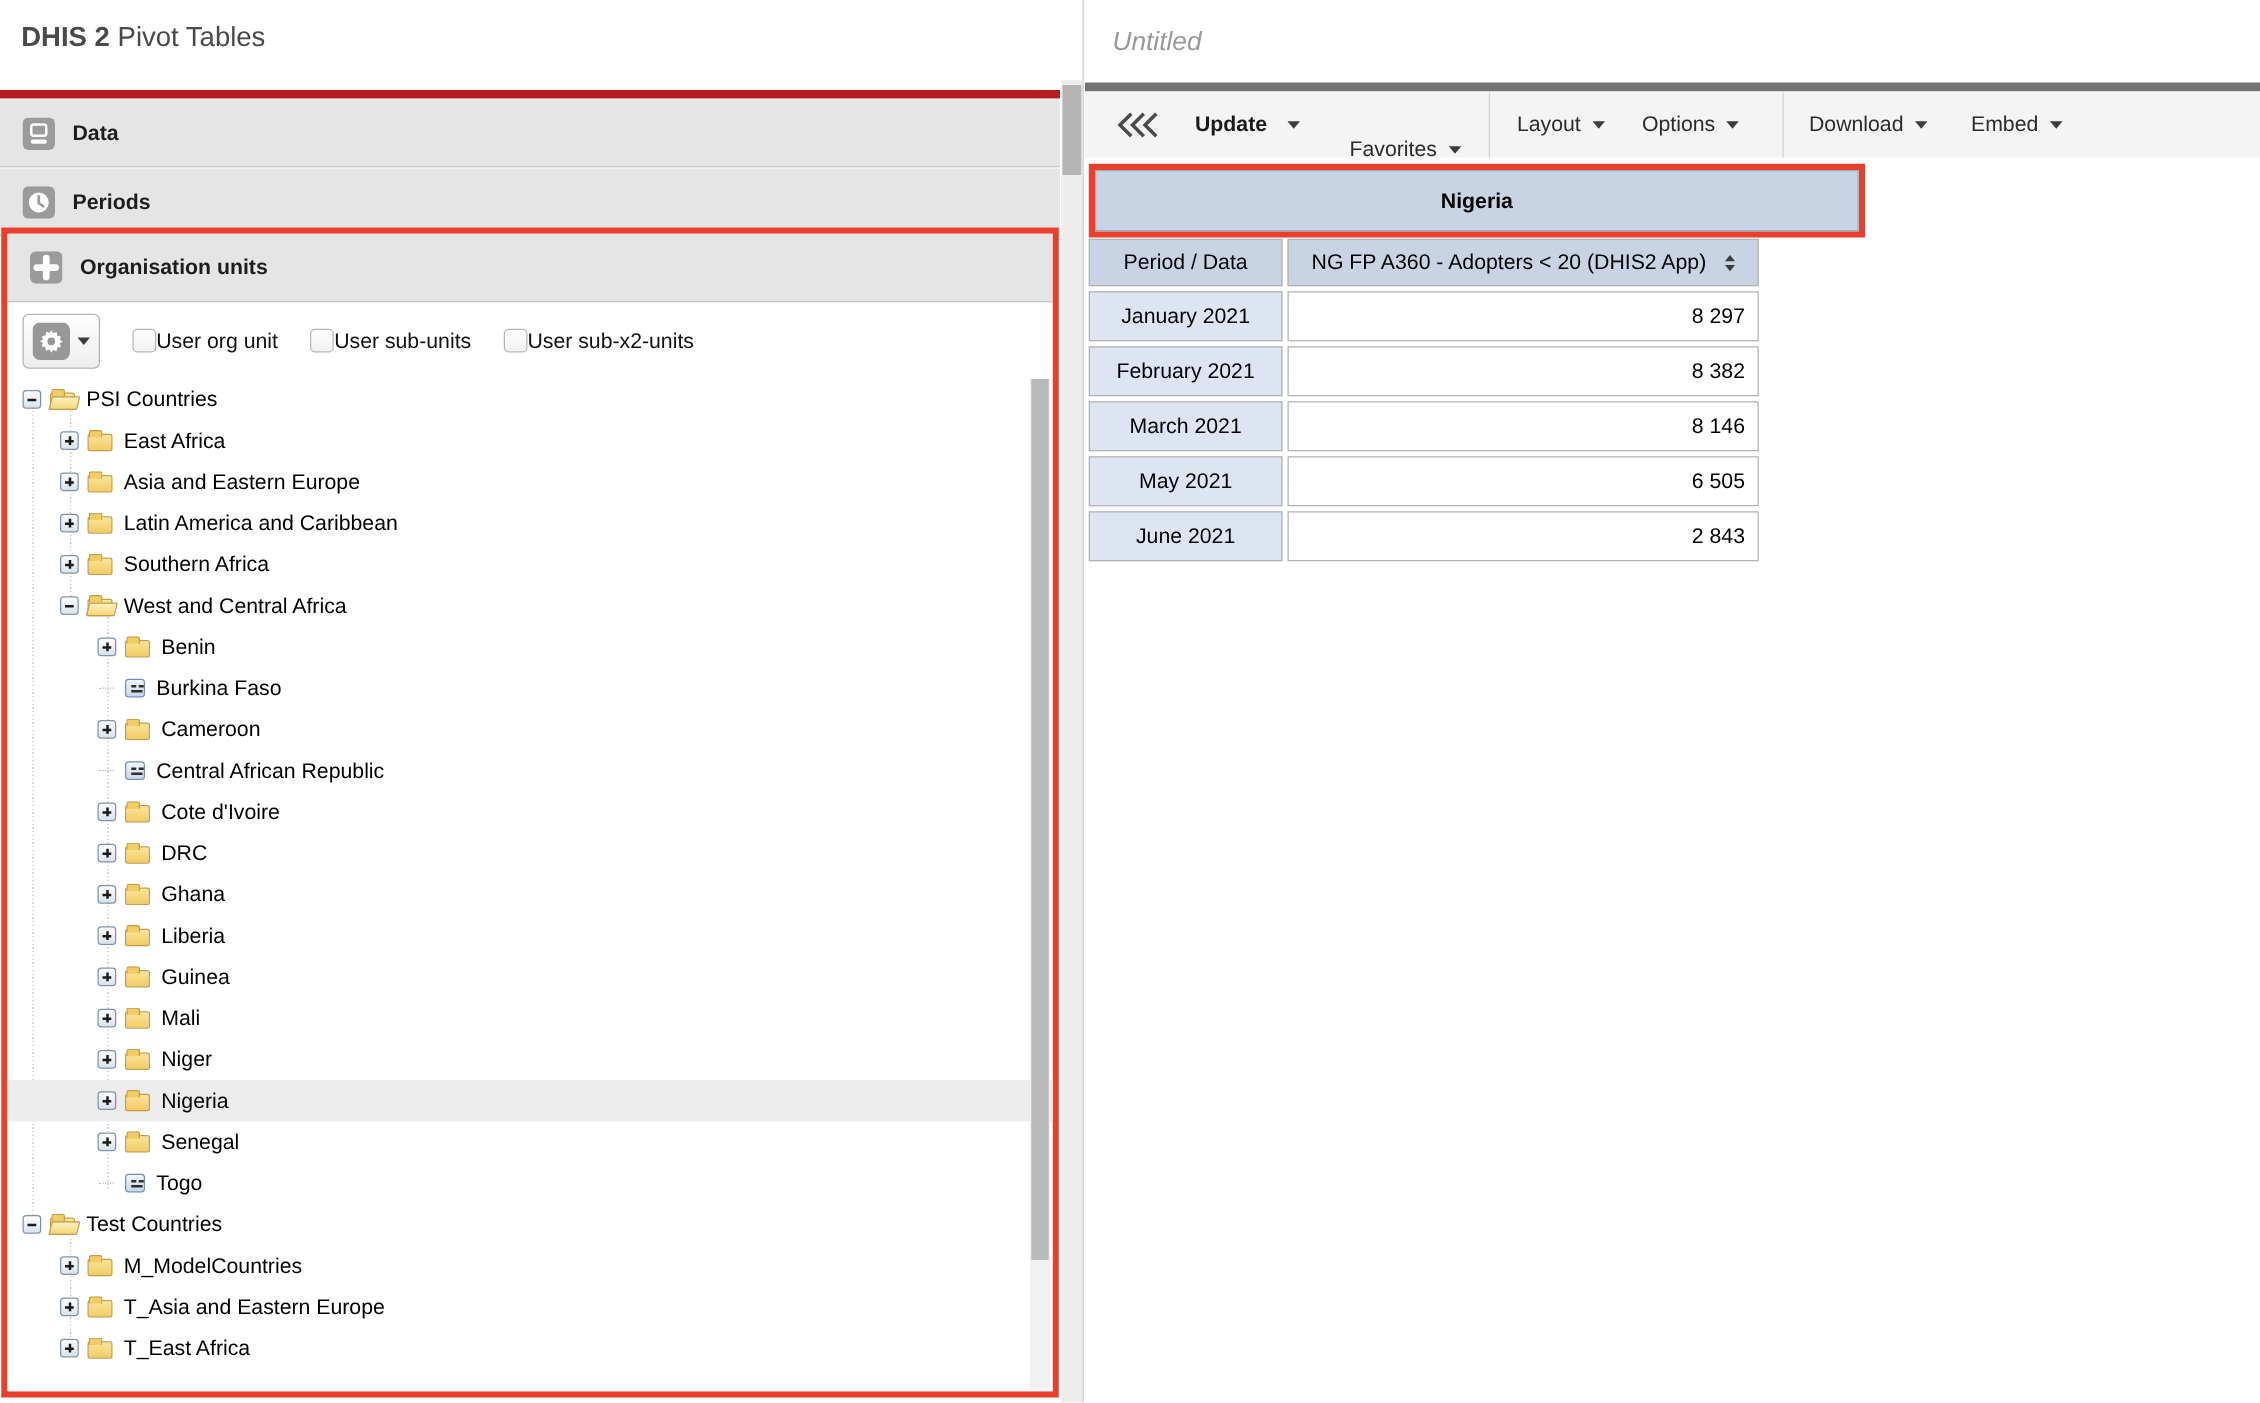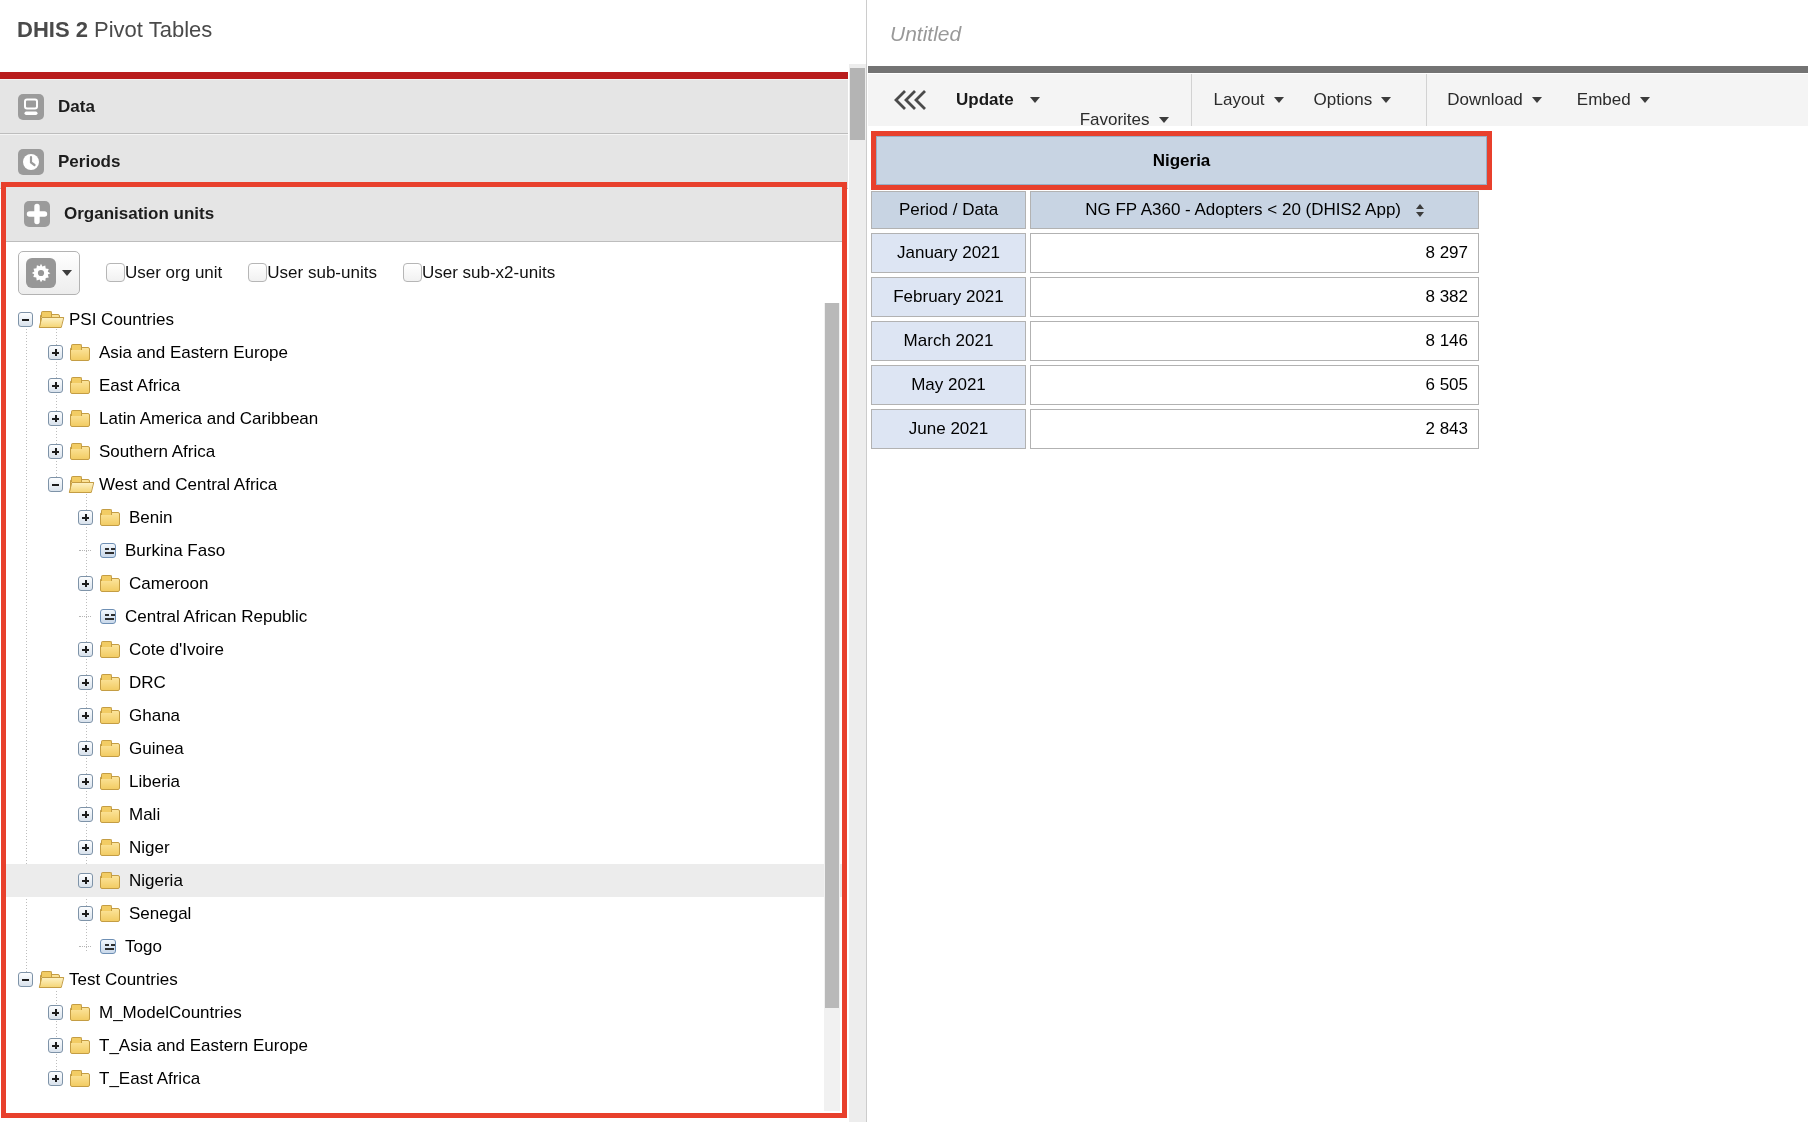--- a/index.html
+++ b/index.html
@@ -81,21 +81,21 @@
   .bold { font-weight:bold; color:#1a1a1a; }
 
   
   .pivot { position:absolute; left:3px; top:131px; }
   .corner-box { width:621px; height:59px; border:5px solid #e8402c; background:#fff; }
   .corner-cell { width:100%; height:100%; border:1px solid #99afc6; background:#c8d4e3;
                  display:flex; align-items:center; justify-content:center; font-size:17px; font-weight:bold; }
   .pivot table { border-collapse:separate; border-spacing:4px; margin-left:-4px; margin-top:-3px; }
   .pivot td { border:1px solid #b2b2b2; font-size:17px; height:40px; }
   td.dim-head { width:155px; background:#c8d4e3; text-align:center; height:38px; }
-  td.col-head { width:449px; background:#c8d4e3; text-align:center; height:38px; }
+  td.col-head { width:377px; background:#c8d4e3; text-align:center; height:38px; }
   td.period   { background:#dde5f3; text-align:center; }
   td.value    { background:#fff; text-align:right; padding-right:10px; }
   .sort { display:inline-flex; flex-direction:column; gap:3px; margin-left:10px; vertical-align:middle; }
   .sort .up   { width:0; height:0; border-left:4px solid transparent; border-right:4px solid transparent; border-bottom:5px solid #3c3c3c; }
   .sort .down { width:0; height:0; border-left:4px solid transparent; border-right:4px solid transparent; border-top:5px solid #3c3c3c; }
 </style>
 </head>
 <body>
 
 <div class="win-edge"></div>
@@ -172,26 +172,26 @@
       <div class="guide" style="left:80px; top:188px; height:460px;"></div>
 
       <div class="tree-row d0">
         <span class="exp minus"></span>
         <span class="nicon folder open"></span>
         <span class="tree-label">PSI Countries</span>
       </div>
       <div class="tree-row d1">
         <span class="exp plus"></span>
         <span class="nicon folder"></span>
+        <span class="tree-label">East Africa</span>
+      </div>
+      <div class="tree-row d1">
+        <span class="exp plus"></span>
+        <span class="nicon folder"></span>
         <span class="tree-label">Asia and Eastern Europe</span>
-      </div>
-      <div class="tree-row d1">
-        <span class="exp plus"></span>
-        <span class="nicon folder"></span>
-        <span class="tree-label">East Africa</span>
       </div>
       <div class="tree-row d1">
         <span class="exp plus"></span>
         <span class="nicon folder"></span>
         <span class="tree-label">Latin America and Caribbean</span>
       </div>
       <div class="tree-row d1">
         <span class="exp plus"></span>
         <span class="nicon folder"></span>
         <span class="tree-label">Southern Africa</span>
@@ -232,26 +232,26 @@
         <span class="tree-label">DRC</span>
       </div>
       <div class="tree-row d2">
         <span class="exp plus"></span>
         <span class="nicon folder"></span>
         <span class="tree-label">Ghana</span>
       </div>
       <div class="tree-row d2">
         <span class="exp plus"></span>
         <span class="nicon folder"></span>
+        <span class="tree-label">Liberia</span>
+      </div>
+      <div class="tree-row d2">
+        <span class="exp plus"></span>
+        <span class="nicon folder"></span>
         <span class="tree-label">Guinea</span>
-      </div>
-      <div class="tree-row d2">
-        <span class="exp plus"></span>
-        <span class="nicon folder"></span>
-        <span class="tree-label">Liberia</span>
       </div>
       <div class="tree-row d2">
         <span class="exp plus"></span>
         <span class="nicon folder"></span>
         <span class="tree-label">Mali</span>
       </div>
       <div class="tree-row d2">
         <span class="exp plus"></span>
         <span class="nicon folder"></span>
         <span class="tree-label">Niger</span>

